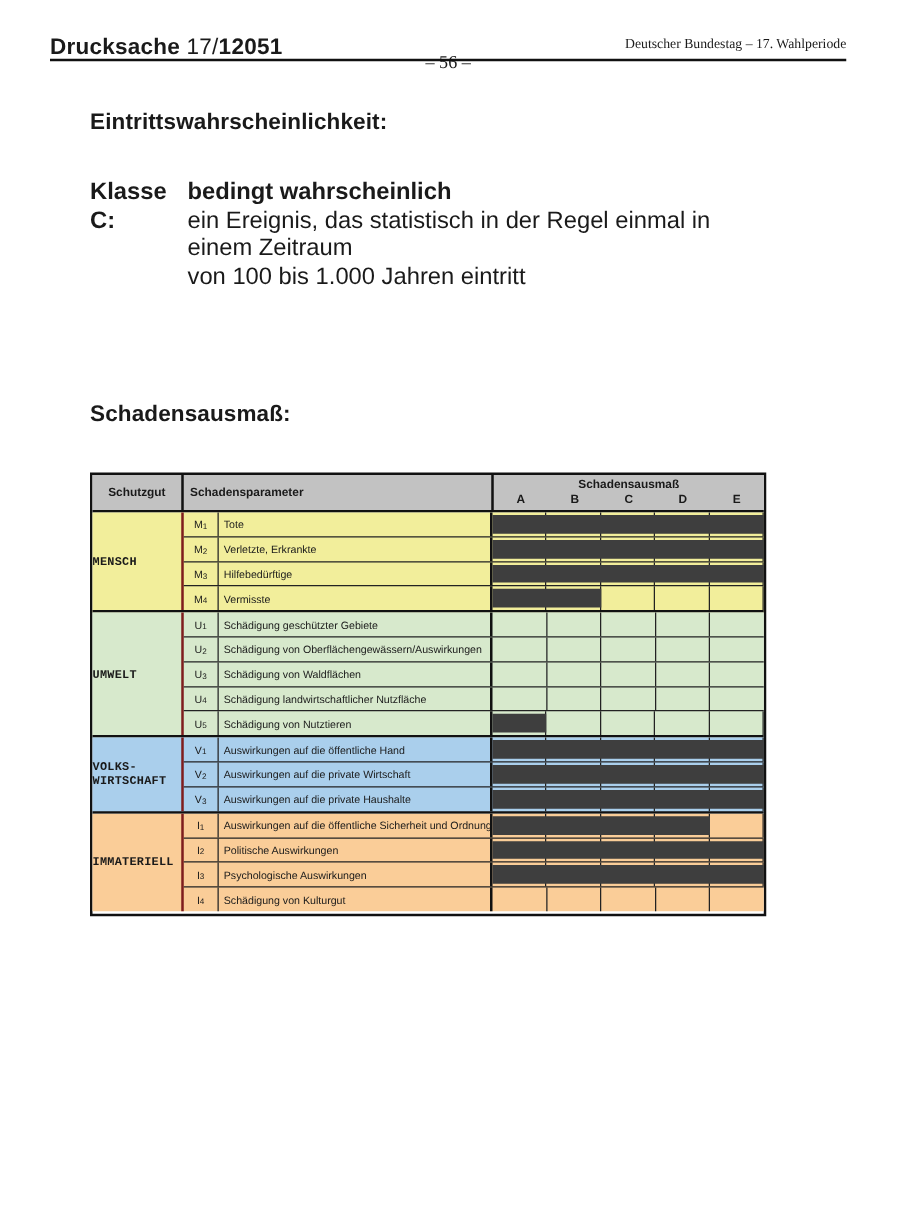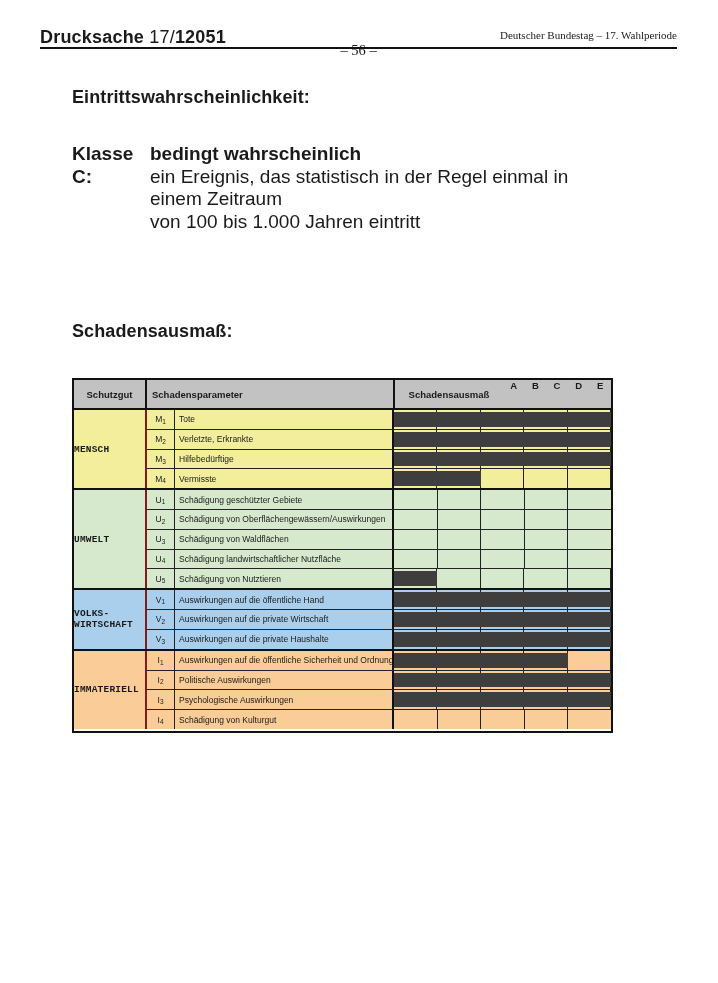--- a/index.html
+++ b/index.html
@@ -60,21 +60,21 @@
   .th-schutzgut {
     width: 73px; flex: 0 0 73px; border-right: 2px solid #111;
     display: flex; align-items: center; justify-content: center;
     font-size: 9.5px; font-weight: bold;
   }
   .th-param {
     width: 248px; flex: 0 0 248px; border-right: 2px solid #111;
     display: flex; align-items: center; padding-left: 5px;
     font-size: 9.5px; font-weight: bold;
   }
-  .th-scale { flex: 1; display: flex; flex-direction: row; }
+  .th-scale { flex: 1; display: flex; flex-direction: column; }
   .th-scale-title {
     flex: 1; display: flex; align-items: center; justify-content: center;
     font-size: 9.5px; font-weight: bold;
   }
   .th-scale-cols { flex: 1; display: flex; }
   .scale-col-letter {
     flex: 1; display: flex; align-items: flex-start; justify-content: center;
     font-size: 9.5px; font-weight: bold;
   }
 

